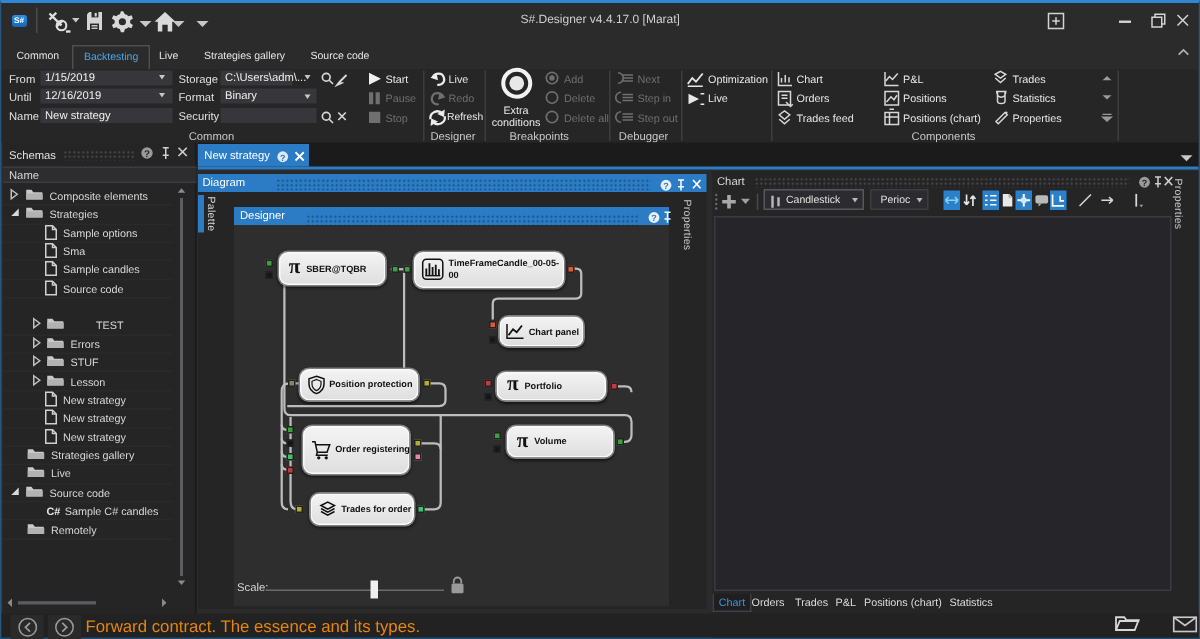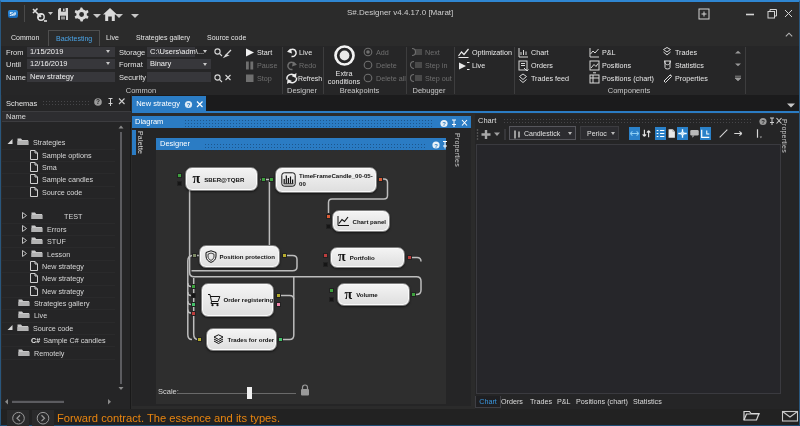--- a/index.html
+++ b/index.html
@@ -258,20 +258,26 @@
     <svg class="abs" style="left:92px;top:2px" width="32" height="10" viewBox="0 0 32 10">
       <circle cx="4" cy="5" r="3.8" fill="#9a9a9a"></circle>
         <text x="4" y="7.4" font-size="6.5" fill="#252526" text-anchor="middle" font-family="Liberation Sans" font-weight="bold">?</text>
       <g stroke="#cfcfcf" stroke-width="1" fill="none">
           <path d="M16 1.5 v5 M14 1.5 h4 M14 6.5 h4 M16 6.5 v2.5" transform="translate(0.5,0)"></path>
         </g>
       <path d="M25 1.5 L30.5 7 M30.5 1.5 L25 7" stroke="#cfcfcf" stroke-width="1.1" fill="none"></path>
     </svg>
     <div class="abs" style="left:0;top:16px;width:129px;height:11px;background:#2d2d30;border-top:1px solid #3c3c3f;border-bottom:1px solid #3c3c3f;color:#d8d8d8;line-height:10px;padding-left:4px">Name</div>
     <div id="tree" class="abs" style="left:0;top:27px;width:129px;height:280px;overflow:hidden">
+      <div class="trow" style="top:2.8px"><span style="margin-left:4px"><svg width="7" height="9" viewBox="0 0 7 9" style="vertical-align:-1px">
+              <path d="M1.5 1.5 L5.5 4.5 L1.5 7.5 Z" fill="none" stroke="#c0c0c0" stroke-width="1"></path>
+            </svg></span><span style="margin-left:4px"><svg width="12" height="9" viewBox="0 0 12 9" style="vertical-align:-1px">
+              <path d="M0.5 8 V1.5 h3.5 l1.2 1.6 h6 V8 z" fill="#c9c9c9"></path>
+              <path d="M0.5 4 h11 V8 h-11 z" fill="#b2b2b2"></path>
+            </svg></span><span style="margin-left:4px">Composite elements</span></div>
       <div class="trow" style="top:15.2px"><span style="margin-left:4px"><svg width="8" height="9" viewBox="0 0 8 9" style="vertical-align:-1px">
               <path d="M6.5 2 V7 H1.5 Z" fill="#d8d8d8"></path>
             </svg></span><span style="margin-left:3px"><svg width="12" height="9" viewBox="0 0 12 9" style="vertical-align:-1px">
               <path d="M0.5 8 V1.5 h3.5 l1.2 1.6 h6 V8 z" fill="#c9c9c9"></path>
               <path d="M0.5 4 h11 V8 h-11 z" fill="#b2b2b2"></path>
             </svg></span><span style="margin-left:4px">Strategies</span></div>
       <div class="trow" style="top:27.5px"><span style="margin-left:28px"><svg width="8" height="10" viewBox="0 0 8 10" style="vertical-align:-2px">
               <path d="M0.5 0.5 h4.5 l2.5 2.5 v6.5 h-7 z" fill="none" stroke="#d0d0d0" stroke-width="1"></path>
               <path d="M5 0.5 v2.5 h2.5" fill="none" stroke="#d0d0d0" stroke-width="1"></path>
             </svg></span><span style="margin-left:4px">Sample options</span></div>

